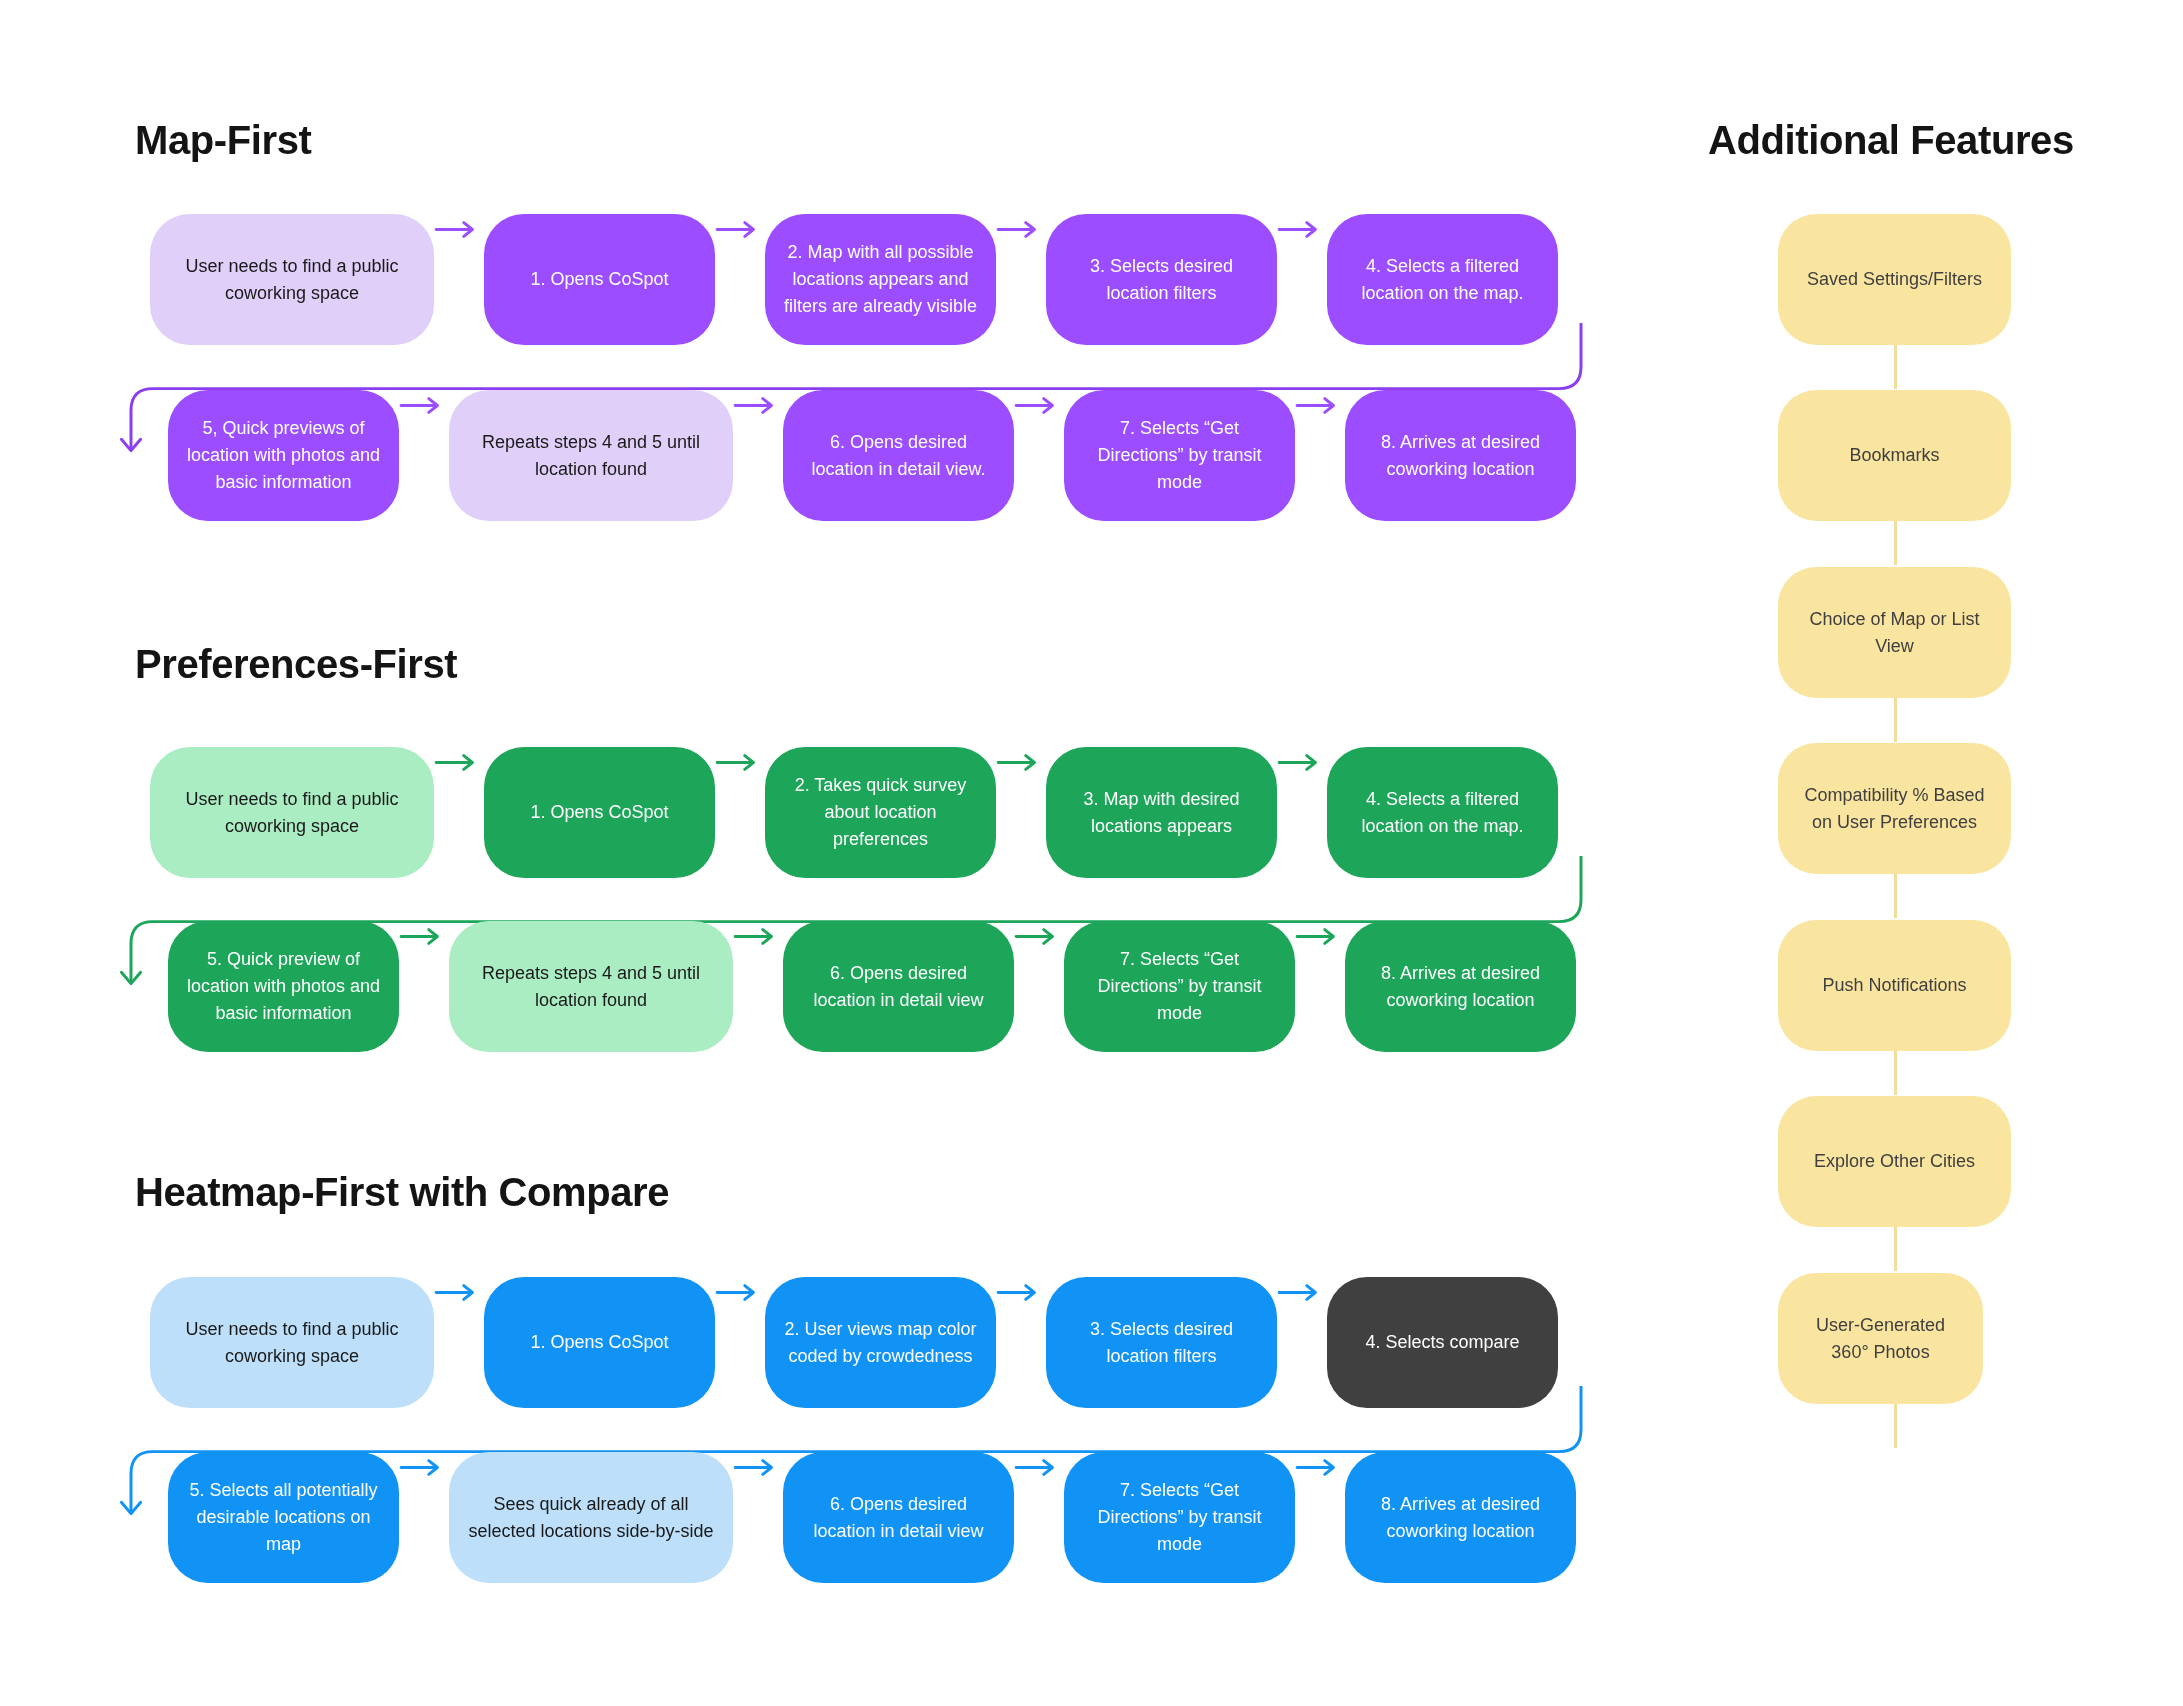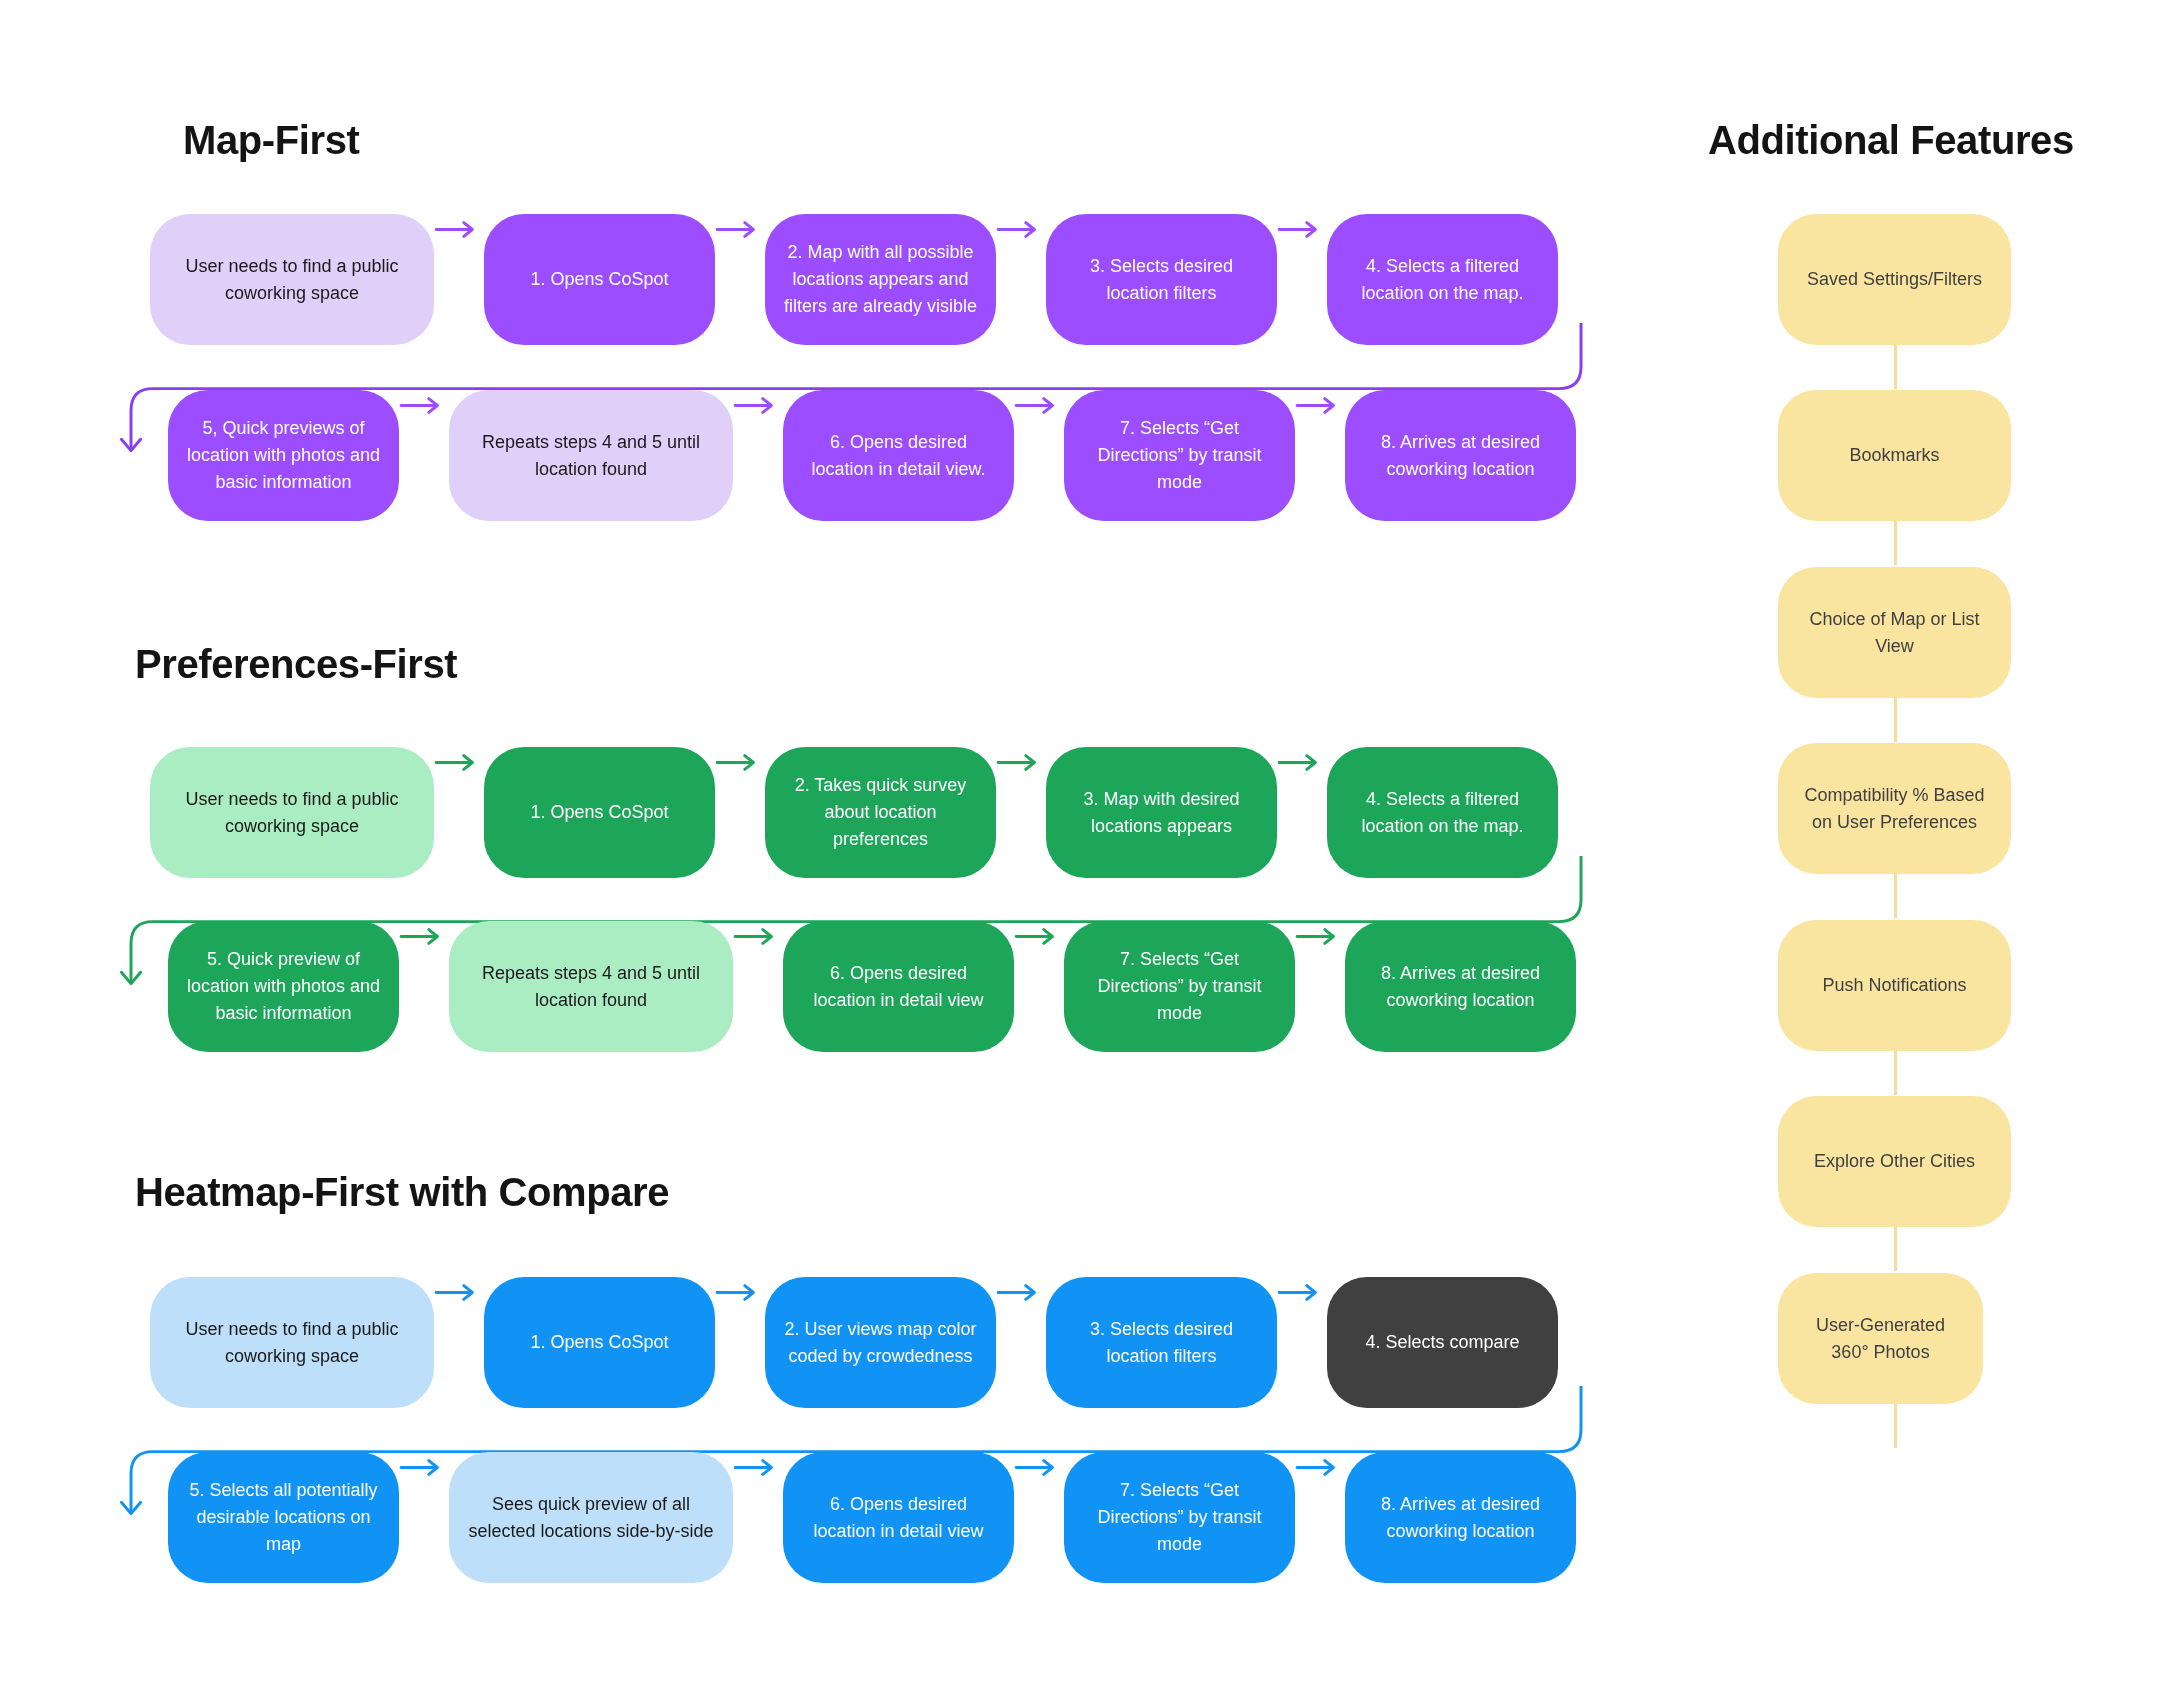--- a/index.html
+++ b/index.html
@@ -80,21 +80,21 @@
   .feature-link{
     position:absolute;
     width:2.6px;
   }
 </style>
 </head>
 <body>
 
 <div class="canvas">
 
-  <div class="flow-title" style="left:135px;top:118px;margin-left:48px;">Map-First</div>
+  <div class="flow-title" style="left:135px;top:118px;">Map-First</div>
 
   <div class="wrap" style="left:131px;top:323px;width:1450px;height:140px;">
     <svg width="1450" height="140" viewBox="0 0 1660 160" fill="none">
       <path d="M1660 0 L1660 50 Q1660 75 1635 75 L25 75 Q0 75 0 100 L0 145" stroke="#8B3DF0" stroke-width="3.4" fill="none"></path>
       <path d="M-11 133 L0 146 L11 133" stroke="#8B3DF0" stroke-width="3.4" fill="none" stroke-linecap="round" stroke-linejoin="round"></path>
     </svg>
   </div>
 
   <div class="row" style="left:150px;top:214px;">
     <div class="node tint" style="background:#E0CFF8;width:284px;height:131px;">User needs to find a public coworking space</div>
@@ -254,21 +254,21 @@
     <div class="node solid" style="background:#404040;width:231px;height:131px;">4. Selects compare</div>
   </div>
 
   <div class="row" style="left:168px;top:1452px;">
     <div class="node solid" style="background:#1093F5;width:231px;height:131px;">5. Selects all potentially desirable locations on map</div>
     <div class="arrow" style="width:50px;">
       <svg width="50" height="19" viewBox="0 0 57 22">
           <path d="M2 11 H44 M34 3 L44 11 L34 19" stroke="#1093F5" stroke-width="3.4" fill="none" stroke-linecap="round" stroke-linejoin="round"></path>
         </svg>
     </div>
-    <div class="node tint" style="background:#BDDFF9;width:284px;height:131px;">Sees quick preview of all selected locations side-by-side</div>
+    <div class="node tint" style="background:#BDDFF9;width:284px;height:131px;">Sees quick already of all selected locations side-by-side</div>
     <div class="arrow" style="width:50px;">
       <svg width="50" height="19" viewBox="0 0 57 22">
           <path d="M2 11 H44 M34 3 L44 11 L34 19" stroke="#1093F5" stroke-width="3.4" fill="none" stroke-linecap="round" stroke-linejoin="round"></path>
         </svg>
     </div>
     <div class="node solid" style="background:#1093F5;width:231px;height:131px;">6. Opens desired location in detail view</div>
     <div class="arrow" style="width:50px;">
       <svg width="50" height="19" viewBox="0 0 57 22">
           <path d="M2 11 H44 M34 3 L44 11 L34 19" stroke="#1093F5" stroke-width="3.4" fill="none" stroke-linecap="round" stroke-linejoin="round"></path>
         </svg>

